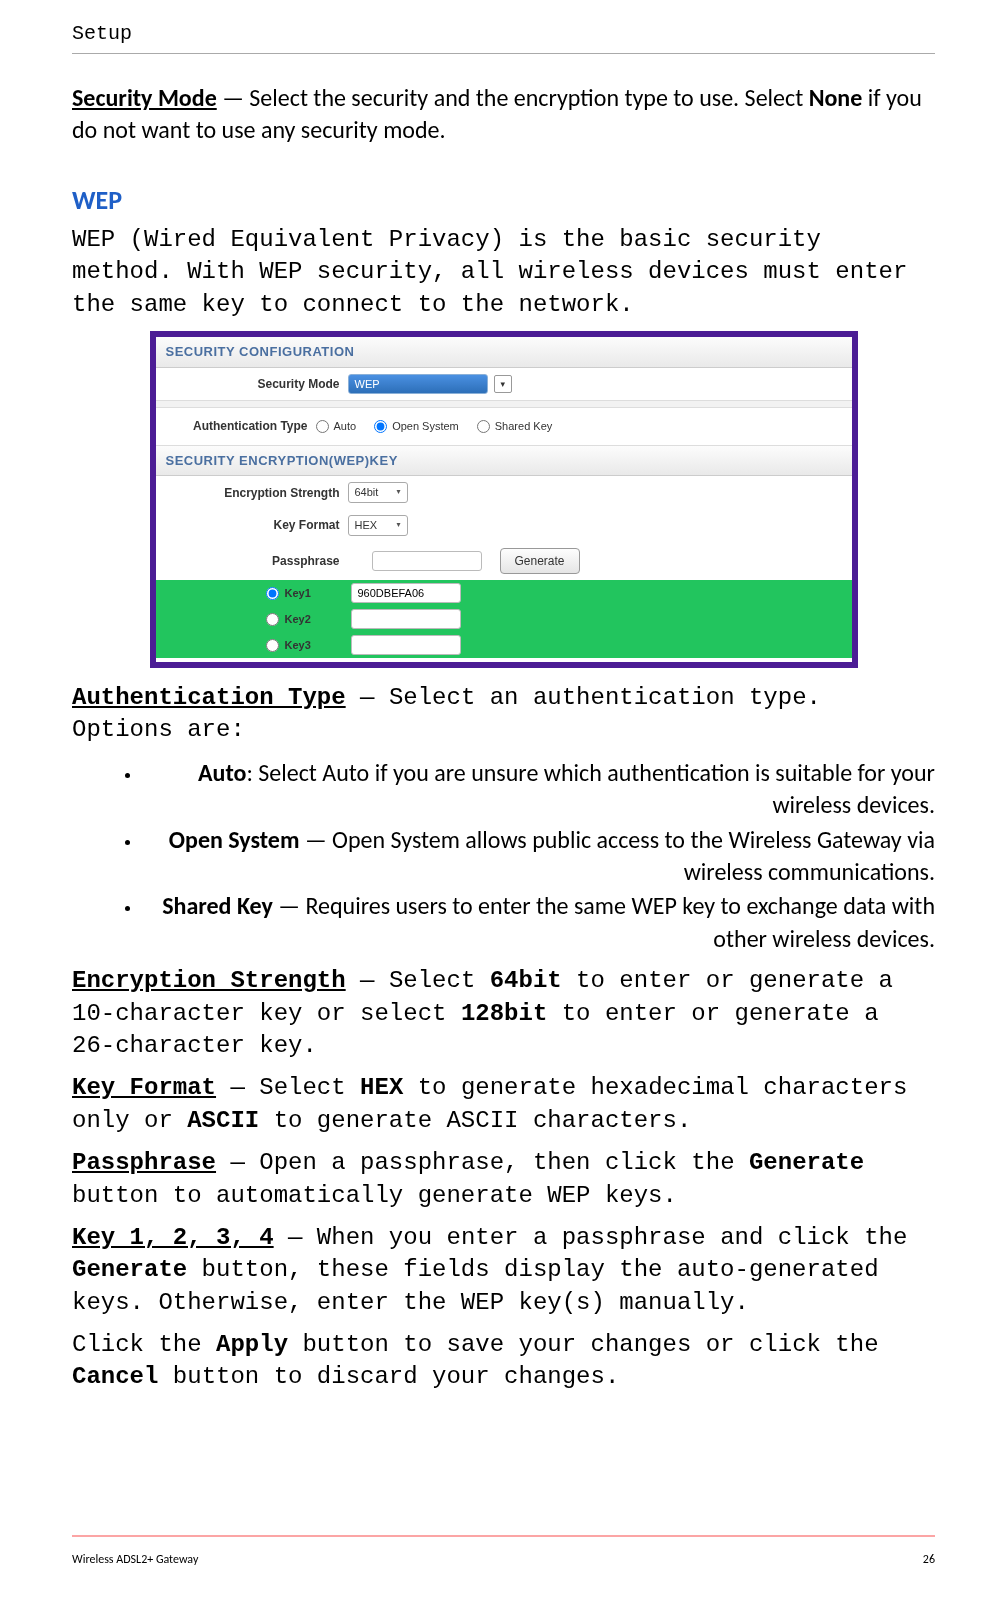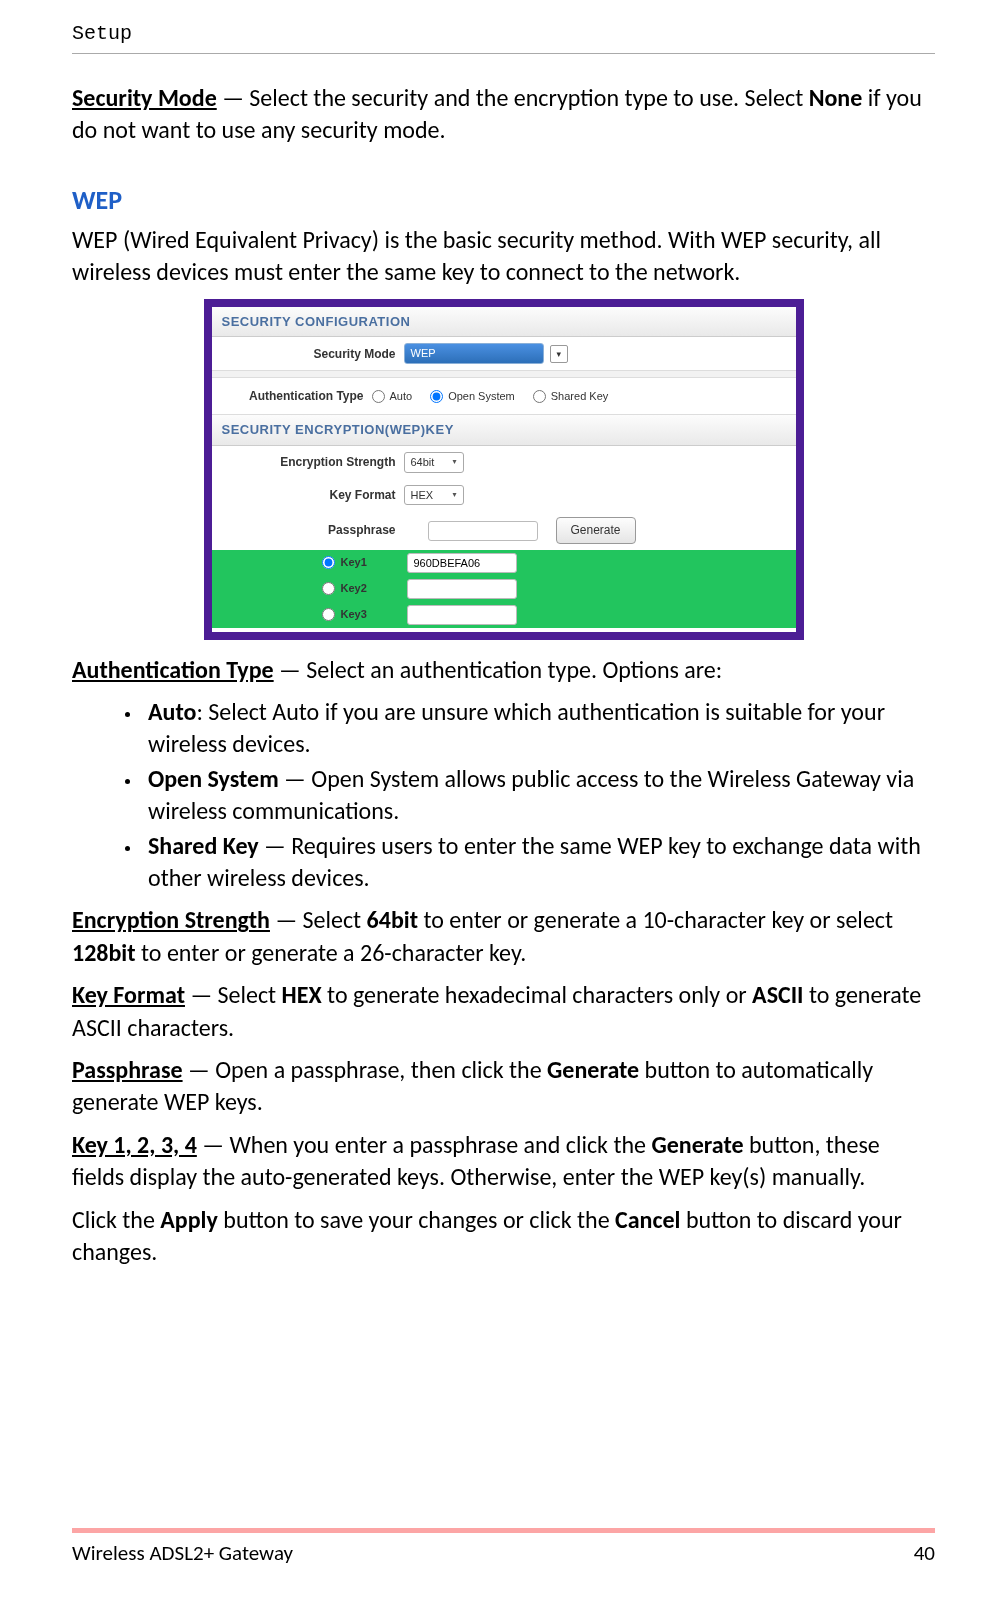--- a/index.html
+++ b/index.html
@@ -21,32 +21,32 @@
       margin-bottom: 28px;
       font-family: Liberation Mono, monospace;
     }
     .intro-para { margin-bottom: 36px; }
     .section-blue {
       color: #1f5fc7;
       font-weight: bold;
       font-size: 26px;
       margin-bottom: 6px;
     }
-    .para { margin-bottom: 10px; }
+    .para { margin-bottom: 10px; font-family: Liberation Mono, monospace; }
     .bold { font-weight: bold; }
     .u { text-decoration: underline; }
     ul.opts { margin: 6px 0 10px 70px; }
-    ul.opts li { margin-bottom: 2px; padding-left: 6px; }
+    ul.opts li { margin-bottom: 2px; padding-left: 6px; text-align: right; }
     ul.opts li::marker { font-size: 16px; }
 
     
     .shot-wrap {
-      width: 600px;
+      width: 708px;
       margin: 8px auto 14px auto;
-      border: 8px solid #4c1d95;
+      border: 6px solid #4c1d95;
       background: #f7f7f7;
       font-family: Arial, sans-serif;
       font-size: 13px;
       color: #333;
     }
     .shot-head {
       background: linear-gradient(#fcfcfc, #e9e9e9);
       border-bottom: 1px solid #ccc;
       padding: 6px 10px;
       font-weight: bold;
@@ -140,23 +140,23 @@
     }
     .key-row input[type=radio] { margin-left: 100px; margin-right: 6px; }
     .key-lbl { font-weight: bold; width: 42px; font-size: 11px; }
     .spacer-bottom { height: 4px; background: #fff; }
 
     .footer {
       position: absolute;
       left: 72px;
       right: 72px;
       bottom: 30px;
-      border-top: 5px solid #fca5a5;
-      padding-top: 6px;
-      font-size: 21px;
+      border-top: 2px solid #fca5a5;
+      padding-top: 14px;
+      font-size: 12px;
       display: flex;
       justify-content: space-between;
     }
   </style>
 </head>
 <body>
 
 <div class="page-header">
   <span>Setup</span>
 </div>
@@ -253,14 +253,14 @@
 <p class="para">
   <span class="bold u">Key 1, 2, 3, 4</span><span> — </span><span>When you enter a passphrase and click the </span><span class="bold">Generate</span><span> button, these fields display the auto-generated keys. Otherwise, enter the WEP key(s) manually.</span>
 </p>
 
 <p class="para">
   <span>Click the </span><span class="bold">Apply</span><span> button to save your changes or click the </span><span class="bold">Cancel</span><span> button to discard your changes.</span>
 </p>
 
 <div class="footer">
   <span>Wireless ADSL2+ Gateway</span>
-  <span>40</span>
+  <span>26</span>
 </div>
 
 </body></html>

